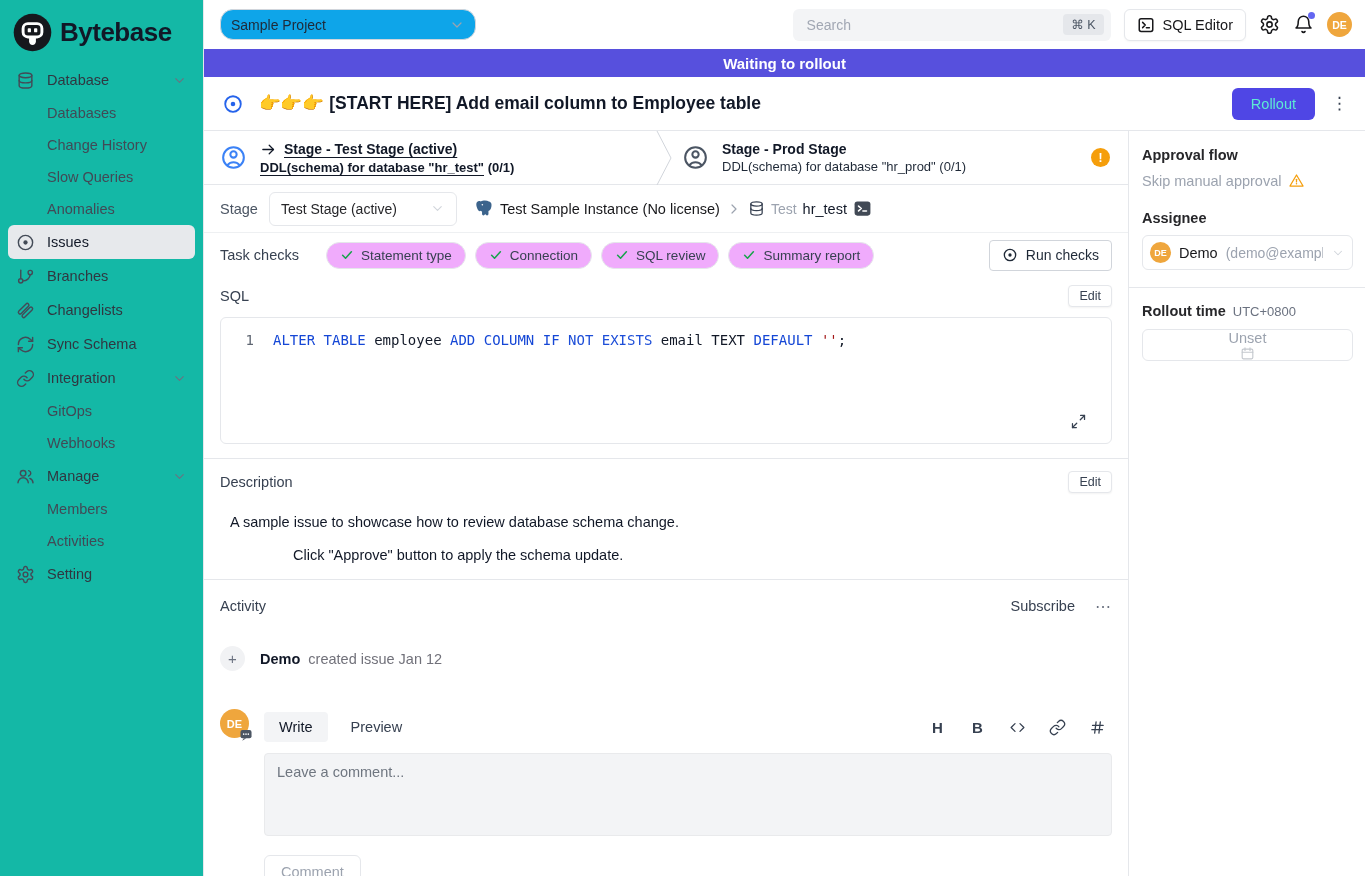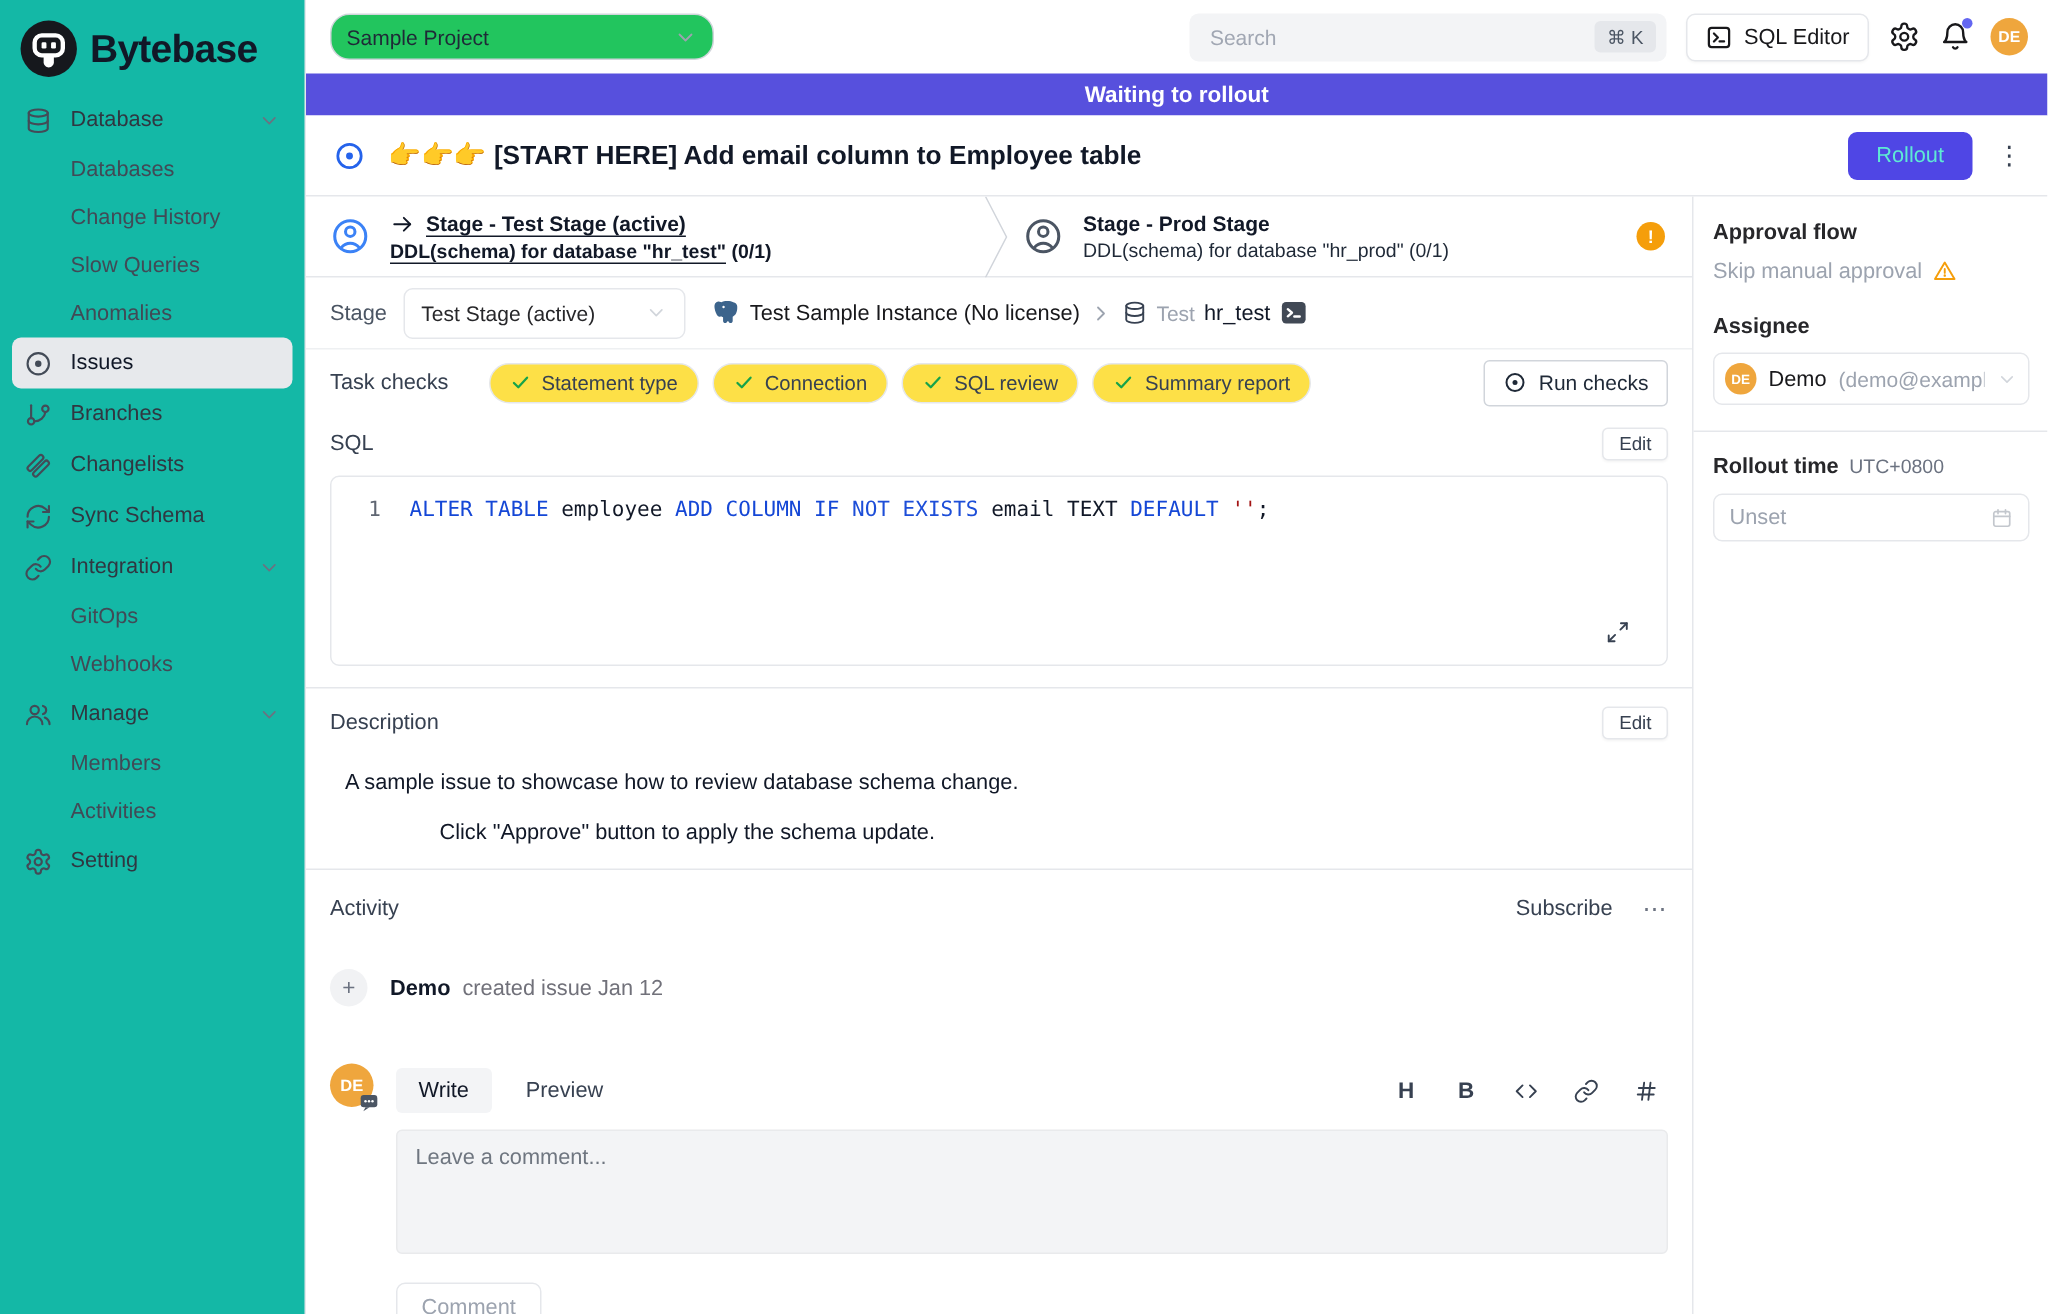--- a/index.html
+++ b/index.html
@@ -25,21 +25,21 @@
   .nav-ic svg { width:100%; height:100%; }
   .nav-ic.empty { visibility:hidden; }
   .nav-lb { font-size:14.5px; flex:1; white-space:nowrap; }
   .nav-chev { width:15px; height:15px; color:#6b7280; }
   .nav-chev svg { width:100%; height:100%; }
 
   
   .main { flex:1; display:flex; flex-direction:column; min-width:0; }
 
   .topbar { height:49px; flex:0 0 49px; display:flex; align-items:center; padding:0 13px 0 16px; gap:13px; background:#fff; }
-  .proj-select { width:256px; height:31px; border:1px solid #d1d5db; border-radius:13px; background:#22c55e; display:flex; align-items:center; justify-content:space-between; padding:0 10px; cursor:pointer; }
+  .proj-select { width:256px; height:31px; border:1px solid #d1d5db; border-radius:13px; background:#0ea5e9; display:flex; align-items:center; justify-content:space-between; padding:0 10px; cursor:pointer; }
   .proj-select .chev { width:16px; height:16px; color:#9ca3af; }
   .proj-select .chev svg { width:100%; height:100%; }
   .search { margin-left:auto; width:318px; height:32px; background:#f3f4f6; border-radius:6px; display:flex; align-items:center; padding:0 7px 0 12px; }
   .search input { flex:1; border:none; background:transparent; outline:none; font-size:14px; color:#374151; font-family:inherit; }
   .search input::placeholder { color:#a1a7b3; }
   .search kbd { background:#e5e7eb; color:#4b5563; border-radius:4px; padding:3px 8px; font-size:12.5px; font-family:inherit; }
   .sqled-btn { height:32px; border:1px solid #e5e7eb; border-radius:6px; background:#fff; display:flex; align-items:center; gap:8px; padding:0 12px; font-size:14.5px; color:#18181b; cursor:pointer; box-shadow:0 1px 2px rgba(0,0,0,.04); }
   .sqled-btn .ic { width:18px; height:18px; color:#18181b; } .sqled-btn .ic svg{width:100%;height:100%;}
   .top-ic { width:21px; height:21px; color:#18181b; cursor:pointer; position:relative; }
   .top-ic svg { width:100%; height:100%; }
@@ -89,21 +89,21 @@
   .bc .inst { font-size:14.5px; font-weight:500; color:#18181b; cursor:pointer; }
   .bc .sep { width:16px; height:16px; color:#9ca3af; } .bc .sep svg{width:100%;height:100%;}
   .bc .dbic { width:17px; height:17px; color:#374151; } .bc .dbic svg{width:100%;height:100%;}
   .bc .env { color:#9ca3af; font-size:14px; }
   .bc .db { color:#111827; font-size:14.5px; font-weight:500; cursor:pointer; }
   .bc .term { width:19px; height:19px; cursor:pointer; } .bc .term svg{width:100%;height:100%;}
 
   
   .task-checks { height:44px; flex:0 0 44px; display:flex; align-items:center; gap:24px; padding:0 16px; }
   .task-checks .lb { color:#374151; font-size:14.5px; margin-right:3px; }
-  .pill { height:27px; display:inline-flex; align-items:center; gap:7px; background:#fde047; border:1px solid #e5e7eb; border-radius:14px; padding:0 13px; font-size:13.5px; color:#374151; cursor:pointer; }
+  .pill { height:27px; display:inline-flex; align-items:center; gap:7px; background:#f0abfc; border:1px solid #e5e7eb; border-radius:14px; padding:0 13px; font-size:13.5px; color:#374151; cursor:pointer; }
   .pill-check { width:14px; height:14px; color:#16a34a; } .pill-check svg{width:100%;height:100%; stroke-width:2.6;}
   .run-btn { margin-left:auto; height:31px; display:flex; align-items:center; gap:8px; border:1px solid #d1d5db; border-radius:4px; background:#fff; padding:0 12px; font-size:14px; color:#1f2937; cursor:pointer; }
   .run-btn .ic { width:16px; height:16px; } .run-btn .ic svg{width:100%;height:100%;}
 
   
   .sql-sec { padding:4px 16px 14px; }
   .sec-head { display:flex; align-items:center; justify-content:space-between; height:30px; }
   .sec-lb { color:#374151; font-size:14.5px; }
   .edit-btn { border:1px solid #e5e7eb; border-radius:4px; background:#fff; color:#374151; font-size:12.5px; padding:3px 10px; cursor:pointer; font-family:inherit; box-shadow:0 1px 2px rgba(0,0,0,.05); }
   .code-box { margin-top:6px; border:1px solid #e5e7eb; border-radius:6px; height:127px; position:relative; padding:12px 0; background:#fff; }
@@ -152,21 +152,21 @@
   .rb-skip .wic { width:17px; height:17px; color:#f59e0b; } .rb-skip .wic svg{width:100%;height:100%;}
   .rb-assignee-title { margin-top:21px; }
   .assignee-select { margin-top:9px; height:35px; border:1px solid #e5e7eb; border-radius:6px; display:flex; align-items:center; gap:8px; padding:0 7px; cursor:pointer; overflow:hidden; white-space:nowrap; }
   .assignee-select .av { width:21px; height:21px; border-radius:50%; background:#efa63d; color:#fff; font-size:9px; font-weight:700; display:flex; align-items:center; justify-content:center; flex:0 0 21px; }
   .assignee-select .nm { color:#18181b; font-size:14.5px; }
   .assignee-select .em { color:#9ca3af; font-size:14px; overflow:hidden; }
   .assignee-select .chev { width:14px; height:14px; color:#d1d5db; flex:0 0 14px; margin-left:auto; } .assignee-select .chev svg{width:100%;height:100%;}
   .rb-divider { border:none; border-top:1px solid #e5e7eb; margin:17px -12px 15px -13px; }
   .rb-rollout-lb { display:flex; align-items:baseline; gap:7px; }
   .rb-tz { font-size:13px; font-weight:400; color:#6b7280; }
-  .unset-box { margin-top:10px; height:32px; border:1px solid #e5e7eb; border-radius:6px; display:flex; align-items:center; justify-content:space-between; padding:0 10px; color:#9ca3af; font-size:14.5px; cursor:pointer; }
+  .unset-box { margin-top:10px; height:32px; border:1px solid #e5e7eb; border-radius:6px; display:flex; align-items:center; justify-content:space-between; padding:0 10px; color:#9ca3af; font-size:14.5px; cursor:pointer;flex-direction:column; }
   .unset-box .cal { width:15px; height:15px; color:#c3c7cd; } .unset-box .cal svg{width:100%;height:100%;}
 </style>
 </head>
 <body>
 
 <div class="app">
 
   <aside class="sidebar">
     <div class="logo">
       <span class="logo-ic"><svg viewBox="0 0 24 24" fill="none" stroke="currentColor" stroke-width="1.8" stroke-linecap="round" stroke-linejoin="round">

